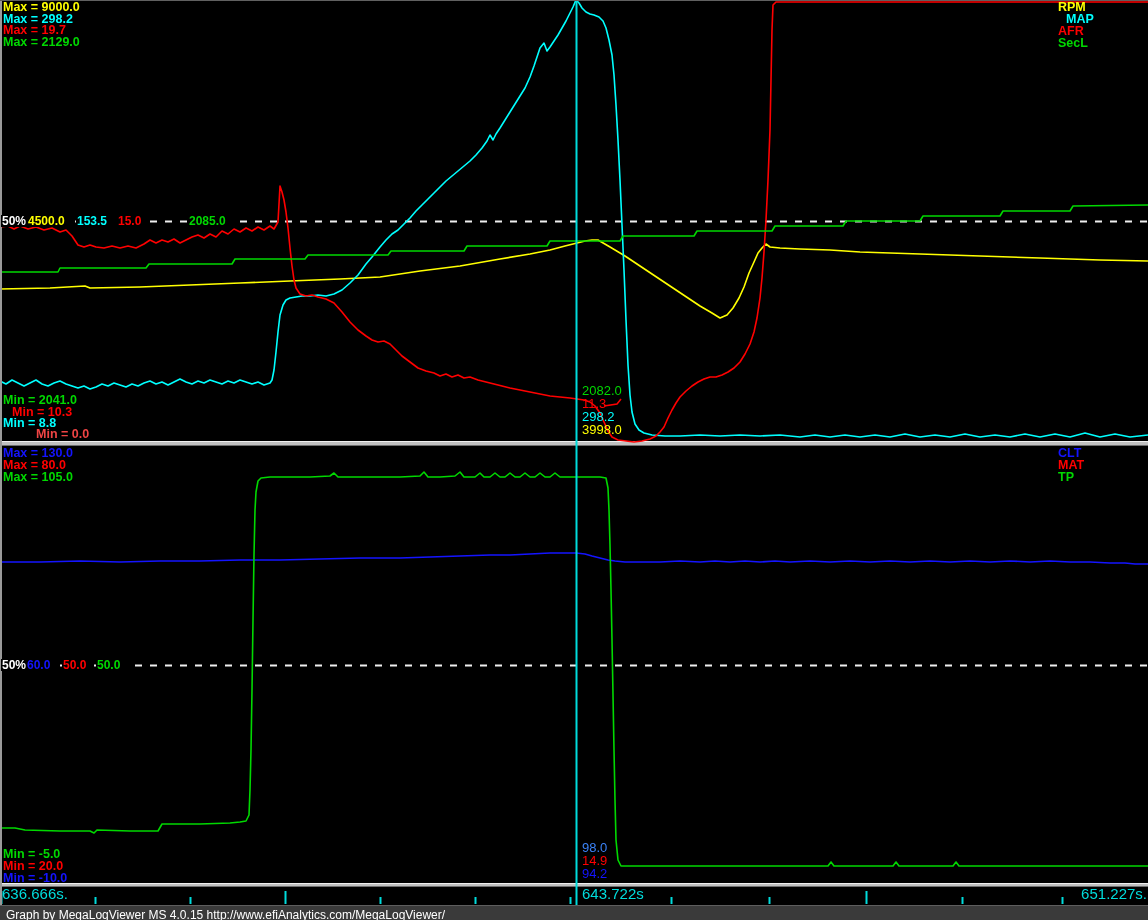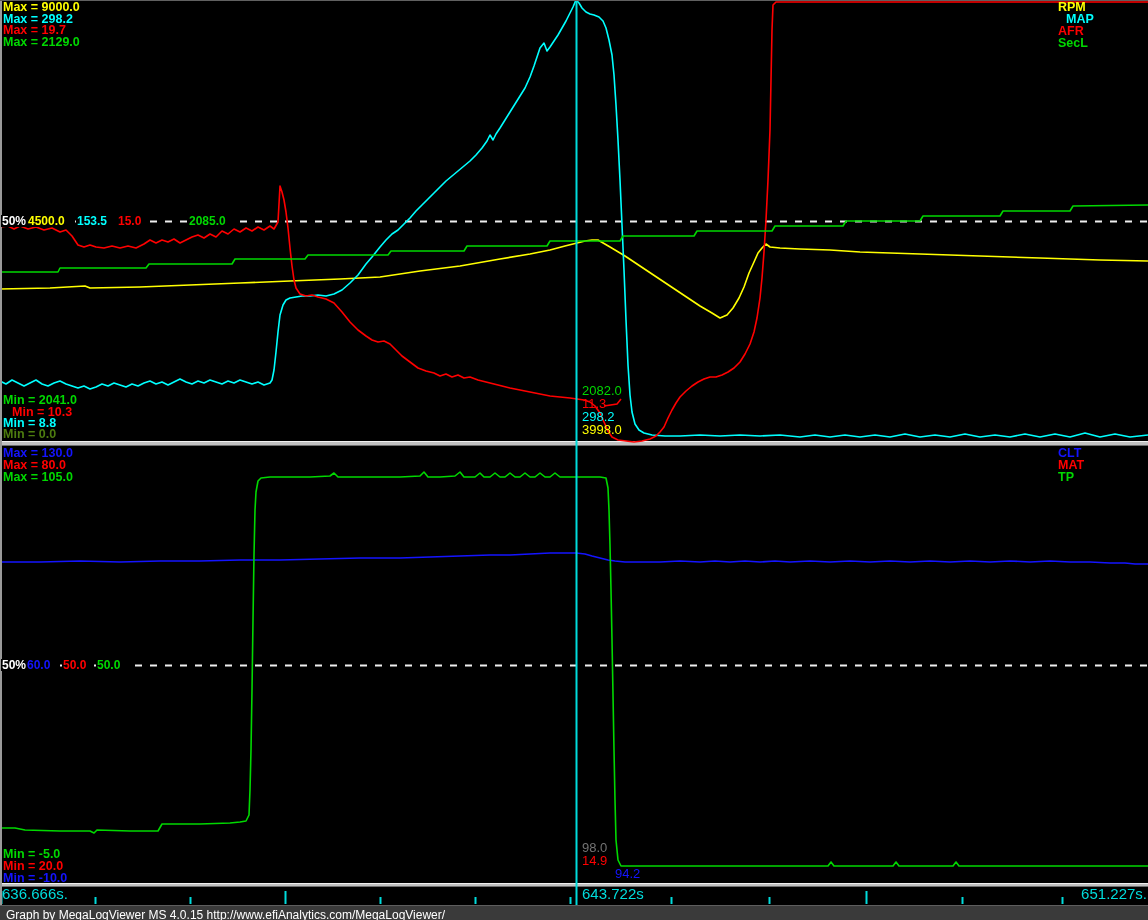--- a/index.html
+++ b/index.html
@@ -67,21 +67,21 @@
 
   <div class="lbl sm bg" style="left:1px;top:215px;color:#fff">50%</div>
   <div class="lbl sm bg" style="left: 27px; top: 215px; color: rgb(255, 255, 0);">4500.0</div>
   <div class="lbl sm bg" style="left: 76px; top: 215px; color: rgb(0, 255, 255);">153.5</div>
   <div class="lbl sm bg" style="left: 117px; top: 215px; color: rgb(255, 0, 0);">15.0</div>
   <div class="lbl sm bg" style="left: 159px; top: 215px; color: rgb(0, 216, 0); margin-left: 29px;">2085.0</div>
 
   <div class="lbl" style="left: 3px; top: 394px; color: rgb(0, 216, 0);">Min = 2041.0</div>
   <div class="lbl" style="left: 3px; top: 406px; color: rgb(255, 0, 0); padding-left: 9px;">Min = 10.3</div>
   <div class="lbl" style="left: 3px; top: 417px; color: rgb(0, 255, 255);">Min = 8.8</div>
-  <div class="lbl" style="left: 3px; top: 428px; color: #4d7c0f;">Min = 0.0</div>
+  <div class="lbl" style="left: 3px; top: 428px; color: #ef4444; padding-left: 33px;">Min = 0.0</div>
 
   <div class="lbl n" style="left: 582px; top: 385px; color: rgb(0, 216, 0);">2082.0</div>
   <div class="lbl n" style="left: 582px; top: 398px; color: rgb(255, 0, 0);">11.3</div>
   <div class="lbl n" style="left: 582px; top: 411px; color: rgb(0, 255, 255);">298.2</div>
   <div class="lbl n" style="left: 582px; top: 424px; color: rgb(255, 255, 0);">3998.0</div>
 
   <div class="lbl" style="left: 3px; top: 447px; color: rgb(20, 20, 255);">Max = 130.0</div>
   <div class="lbl" style="left: 3px; top: 459px; color: rgb(255, 0, 0);">Max = 80.0</div>
   <div class="lbl" style="left: 3px; top: 471px; color: rgb(0, 216, 0);">Max = 105.0</div>
 
@@ -91,23 +91,23 @@
 
   <div class="lbl sm bg" style="left:1px;top:659px;color:#fff">50%</div>
   <div class="lbl sm bg" style="left: 26px; top: 659px; color: rgb(20, 20, 255);">60.0</div>
   <div class="lbl sm bg" style="left: 62px; top: 659px; color: rgb(255, 0, 0);">50.0</div>
   <div class="lbl sm bg" style="left: 96px; top: 659px; color: rgb(0, 216, 0);">50.0</div>
 
   <div class="lbl" style="left: 3px; top: 848px; color: rgb(0, 216, 0);">Min = -5.0</div>
   <div class="lbl" style="left: 3px; top: 860px; color: rgb(255, 0, 0);">Min = 20.0</div>
   <div class="lbl" style="left: 3px; top: 872px; color: rgb(20, 20, 255);">Min = -10.0</div>
 
-  <div class="lbl n" style="left: 582px; top: 842px; color: #737373;">98.0</div>
+  <div class="lbl n" style="left: 582px; top: 842px; color: #3b82f6;">98.0</div>
   <div class="lbl n" style="left: 582px; top: 855px; color: rgb(255, 0, 0);">14.9</div>
-  <div class="lbl n" style="left: 582px; top: 868px; color: rgb(20, 20, 255); margin-left: 33px;">94.2</div>
+  <div class="lbl n" style="left: 582px; top: 868px; color: rgb(20, 20, 255);">94.2</div>
 
   <div class="lbl time" style="left:2px;top:888px;color:#00dcdc">636.666s.</div>
   <div class="lbl time" style="left:582px;top:888px;color:#00dcdc">643.722s</div>
   <div class="lbl time" style="right:1px;top:888px;color:#00dcdc">651.227s.</div>
 
   <div id="status-bar">
     <span>Graph by MegaLogViewer MS 4.0.15 http://www.efiAnalytics.com/MegaLogViewer/</span>
   </div>
 </div>
 

